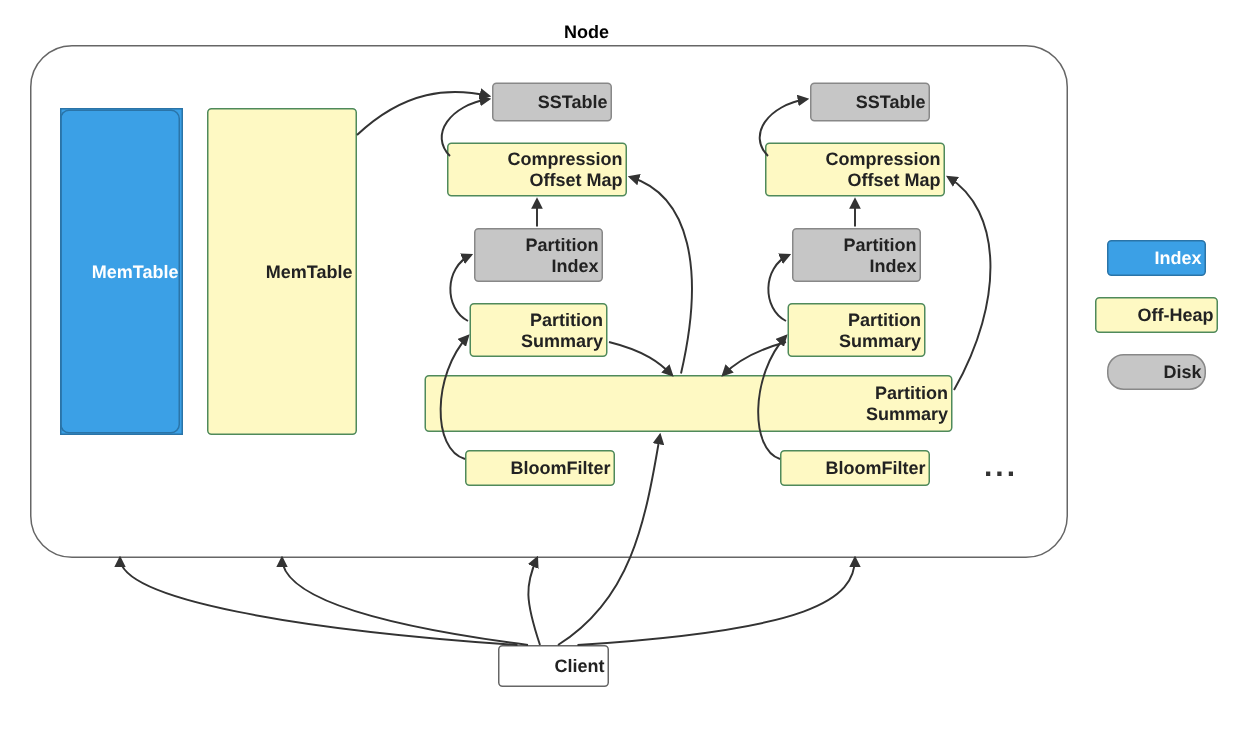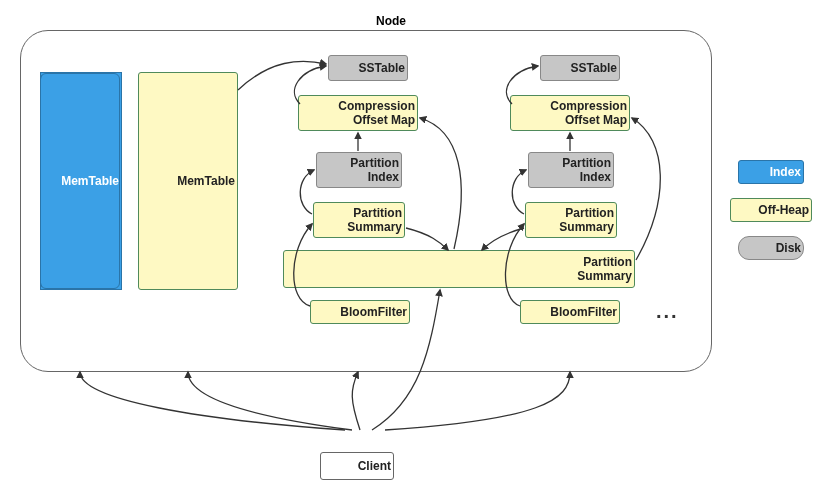--- a/index.html
+++ b/index.html
@@ -81,21 +81,21 @@
   .keycache { left: 283px; top: 250px; width: 352px; height: 38px; }
 
   .bloom1   { left: 310px; top: 300px; width: 100px; height: 24px; }
   .bloom2   { left: 520px; top: 300px; width: 100px; height: 24px; }
 
   .ellipsis {
     position: absolute; left: 656px; top: 300px; font-size: 20px; font-weight: bold;
     letter-spacing: 2px; color: #333;
   }
 
-  .client-box { left: 320px; top: 430px; width: 74px; height: 28px; margin-top: 22px; }
+  .client-box { left: 332px; top: 430px; width: 74px; height: 28px; }
 
   
   .legend-heap    { left: 738px; top: 160px; width: 66px; height: 24px; }
   .legend-offheap { left: 730px; top: 198px; width: 82px; height: 24px; }
   .legend-disk    { left: 738px; top: 236px; width: 66px; height: 24px; border-radius: 11px; }
 
   svg.arrows {
     position: absolute;
     left: 0; top: 0;
     width: 830px; height: 503px;

